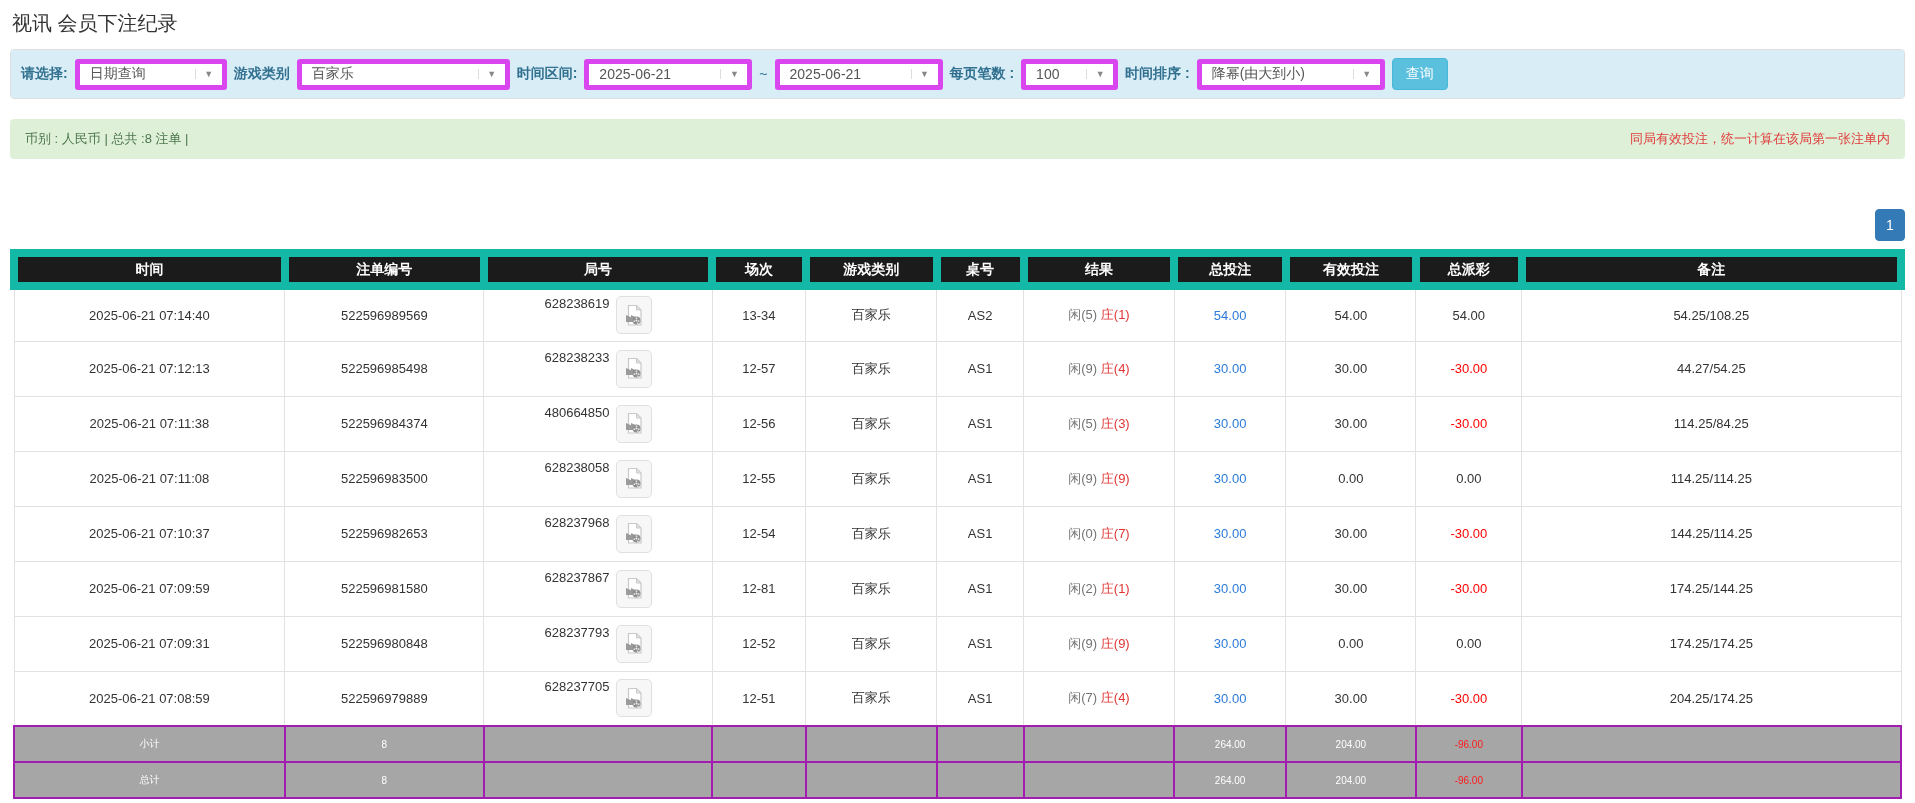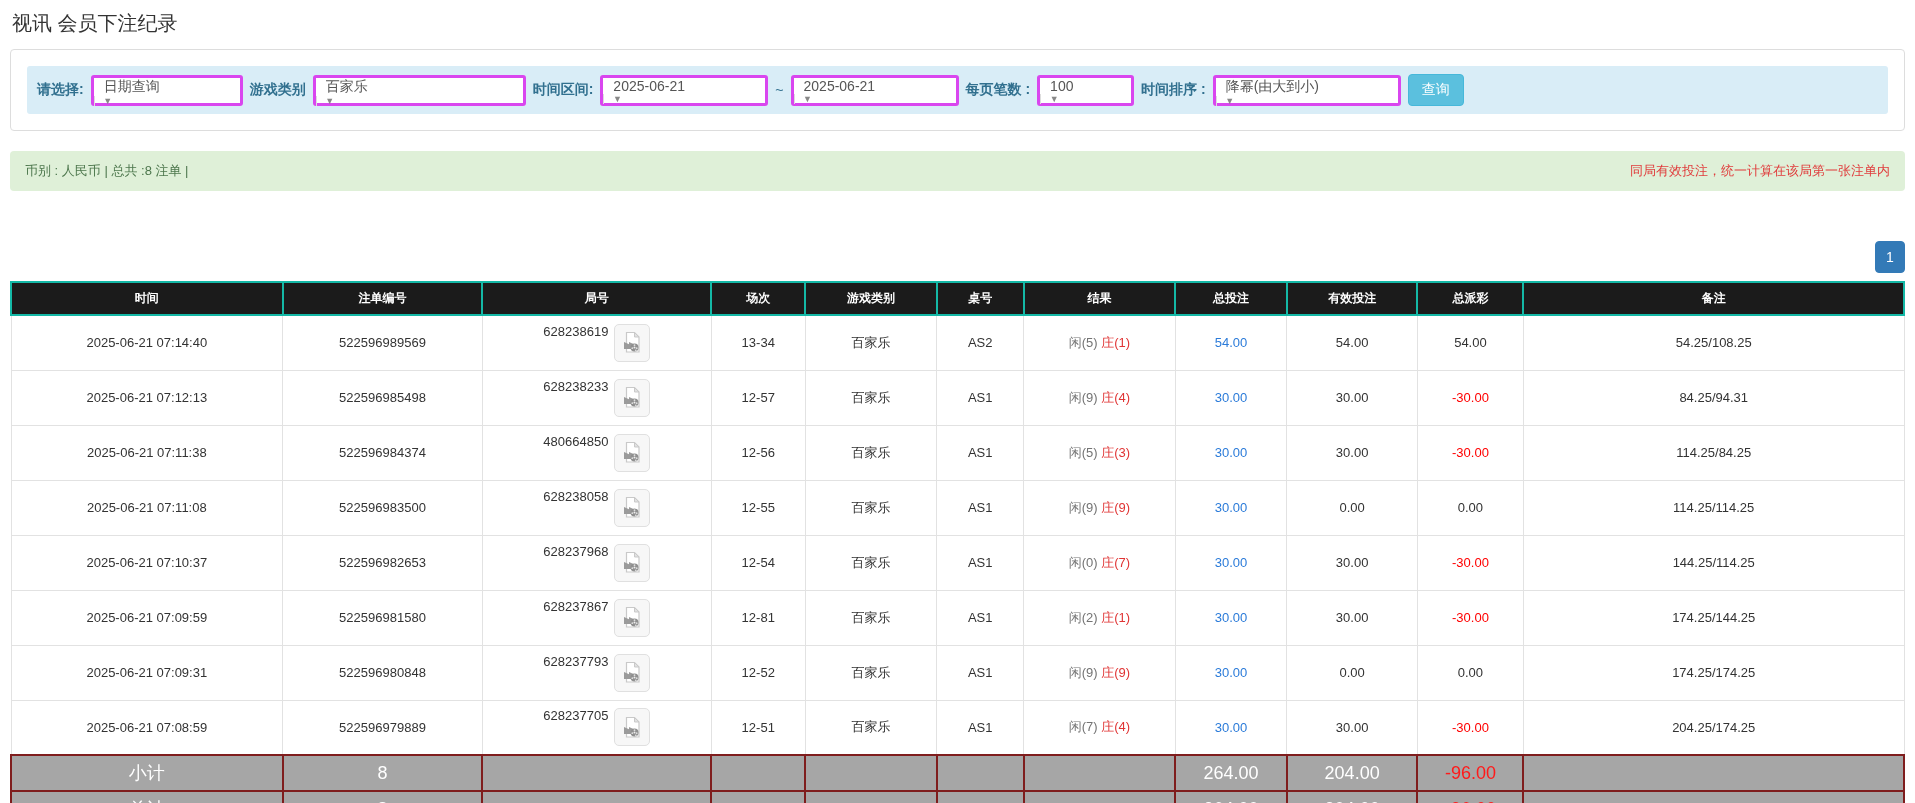--- a/index.html
+++ b/index.html
@@ -1,39 +1,39 @@
 <!DOCTYPE html>
 <html><head>
 <meta charset="utf-8">
 <style>
   * { box-sizing: border-box; margin: 0; padding: 0; }
   html,body { width: 1915px; height: 803px; background:#fff; font-family:"Liberation Sans","DejaVu Sans",sans-serif; overflow:hidden; }
 
   .page-title { font-size:20px; color:#333; margin:10px 12px 12px 12px; font-weight:normal; }
 
-  .filter-panel { margin:0 10px; background:#fff; border:1px solid #ddd; border-radius:4px; padding:16px; }
+  .filter-panel { margin:0 10px; background:#fff; border:1px solid #ddd; border-radius:4px; padding:0; }
   .filter-bar { background:#d9edf7; border-radius:3px; padding:8px 10px; display:flex; align-items:center; gap:7px; }
   .filter-label { color:#31708f; font-weight:bold; font-size:14px; white-space:nowrap; }
-  .combo { display:inline-flex; align-items:flex-start; background:#fff; border:3px solid #d946ef; border-radius:3px; height:31px; cursor:pointer;flex-direction:column; }
+  .combo { display:inline-flex; align-items:center; background:#fff; border:5px solid #d946ef; border-radius:3px; height:31px; cursor:pointer; }
   .combo-text { display:flex; align-items:center; padding:0 10px; font-size:14px; color:#555; white-space:nowrap; }
   .combo-arrow { display:flex; align-items:center; justify-content:center; width:27px; border-left:1px solid #ddd; color:#888; font-size:9px; }
   .tilde { color:#31708f; font-size:14px; }
   .btn-query { background:#5bc0de; border:1px solid #46b8da; color:#fff; font-size:14px; padding:6px 13px; border-radius:4px; cursor:pointer; }
 
   .summary-bar { margin:20px 10px 0 10px; background:#dff0d8; border-radius:4px; padding:11px 15px; display:flex; justify-content:space-between; align-items:center; font-size:13px; }
   .summary-left { color:#4d774d; }
   .summary-right { color:#e03c3c; }
 
   .pagination-row { margin:50px 10px 8px 10px; display:flex; justify-content:flex-end; }
   .page-btn { min-width:30px; height:32px; background:#337ab7; border:1px solid #337ab7; border-radius:4px; color:#fff; font-size:14px; display:flex; align-items:center; justify-content:center; cursor:pointer; }
 
   table.records { width:1895px; margin:0 10px; border-collapse:collapse; table-layout:fixed; }
-  .records th { background:#1b1b1b; color:#fff; font-size:12px; font-weight:bold; height:33px; text-align:center; border:2px solid #14b8a6; }
+  .records th { background:#1b1b1b; color:#fff; font-size:14px; font-weight:bold; height:33px; text-align:center; border:8px solid #14b8a6; }
   .records td { background:#fff; border:1px solid #e2e2e2; height:55px; text-align:center; font-size:13px; color:#333; vertical-align:middle; }
-  .records tr.summary-row td { background:#a6a6a6; color:#fff; border:2px solid #7f1d1d; height:36px; font-size:18px; }
+  .records tr.summary-row td { background:#a6a6a6; color:#fff; border:2px solid #a21caf; height:36px; font-size:10px; }
   .records tr.summary-row td.neg { color:#ff1a1a; }
 
   .round-cell { display:inline-flex; align-items:flex-start; gap:6px; justify-content:center; }
   .video-btn { width:36px; height:38px; background:#f7f7f7; border:1px solid #e0e0e0; border-radius:5px; display:inline-flex; align-items:center; justify-content:center; cursor:pointer; }
   .player { color:#737373;margin-top:48px; }
   .banker { color:#e03434; }
   .bet-link { color:#2b7bd9; text-decoration:none; cursor:pointer; }
   td.neg { color:#ff0000; }
 </style>
 </head>
@@ -168,21 +168,21 @@
               </svg>
             </span>
           </span></td>
         <td>12-57</td>
         <td>百家乐</td>
         <td>AS1</td>
         <td><span class="player">闲(9)</span> <span class="banker">庄(4)</span></td>
         <td><a class="bet-link">30.00</a></td>
         <td>30.00</td>
         <td class="neg">-30.00</td>
-        <td>84.25/94.31</td>
+        <td>44.27/54.25</td>
       </tr>
       <tr>
         <td>2025-06-21 07:11:38</td>
         <td>522596984374</td>
         <td><span class="round-cell">
             <span>480664850</span>
             <span class="video-btn">
               <svg width="20" height="23" viewBox="0 0 20 23">
                 <path d="M4.5 1.5 h8 l4.5 4.5 v15 h-12.5 z" fill="#ffffff" stroke="#c9c9c9" stroke-width="1.2"></path>
                 <path d="M12.5 1.5 v4.5 h4.5 z" fill="#e2e2e2" stroke="#c9c9c9" stroke-width="1"></path>

